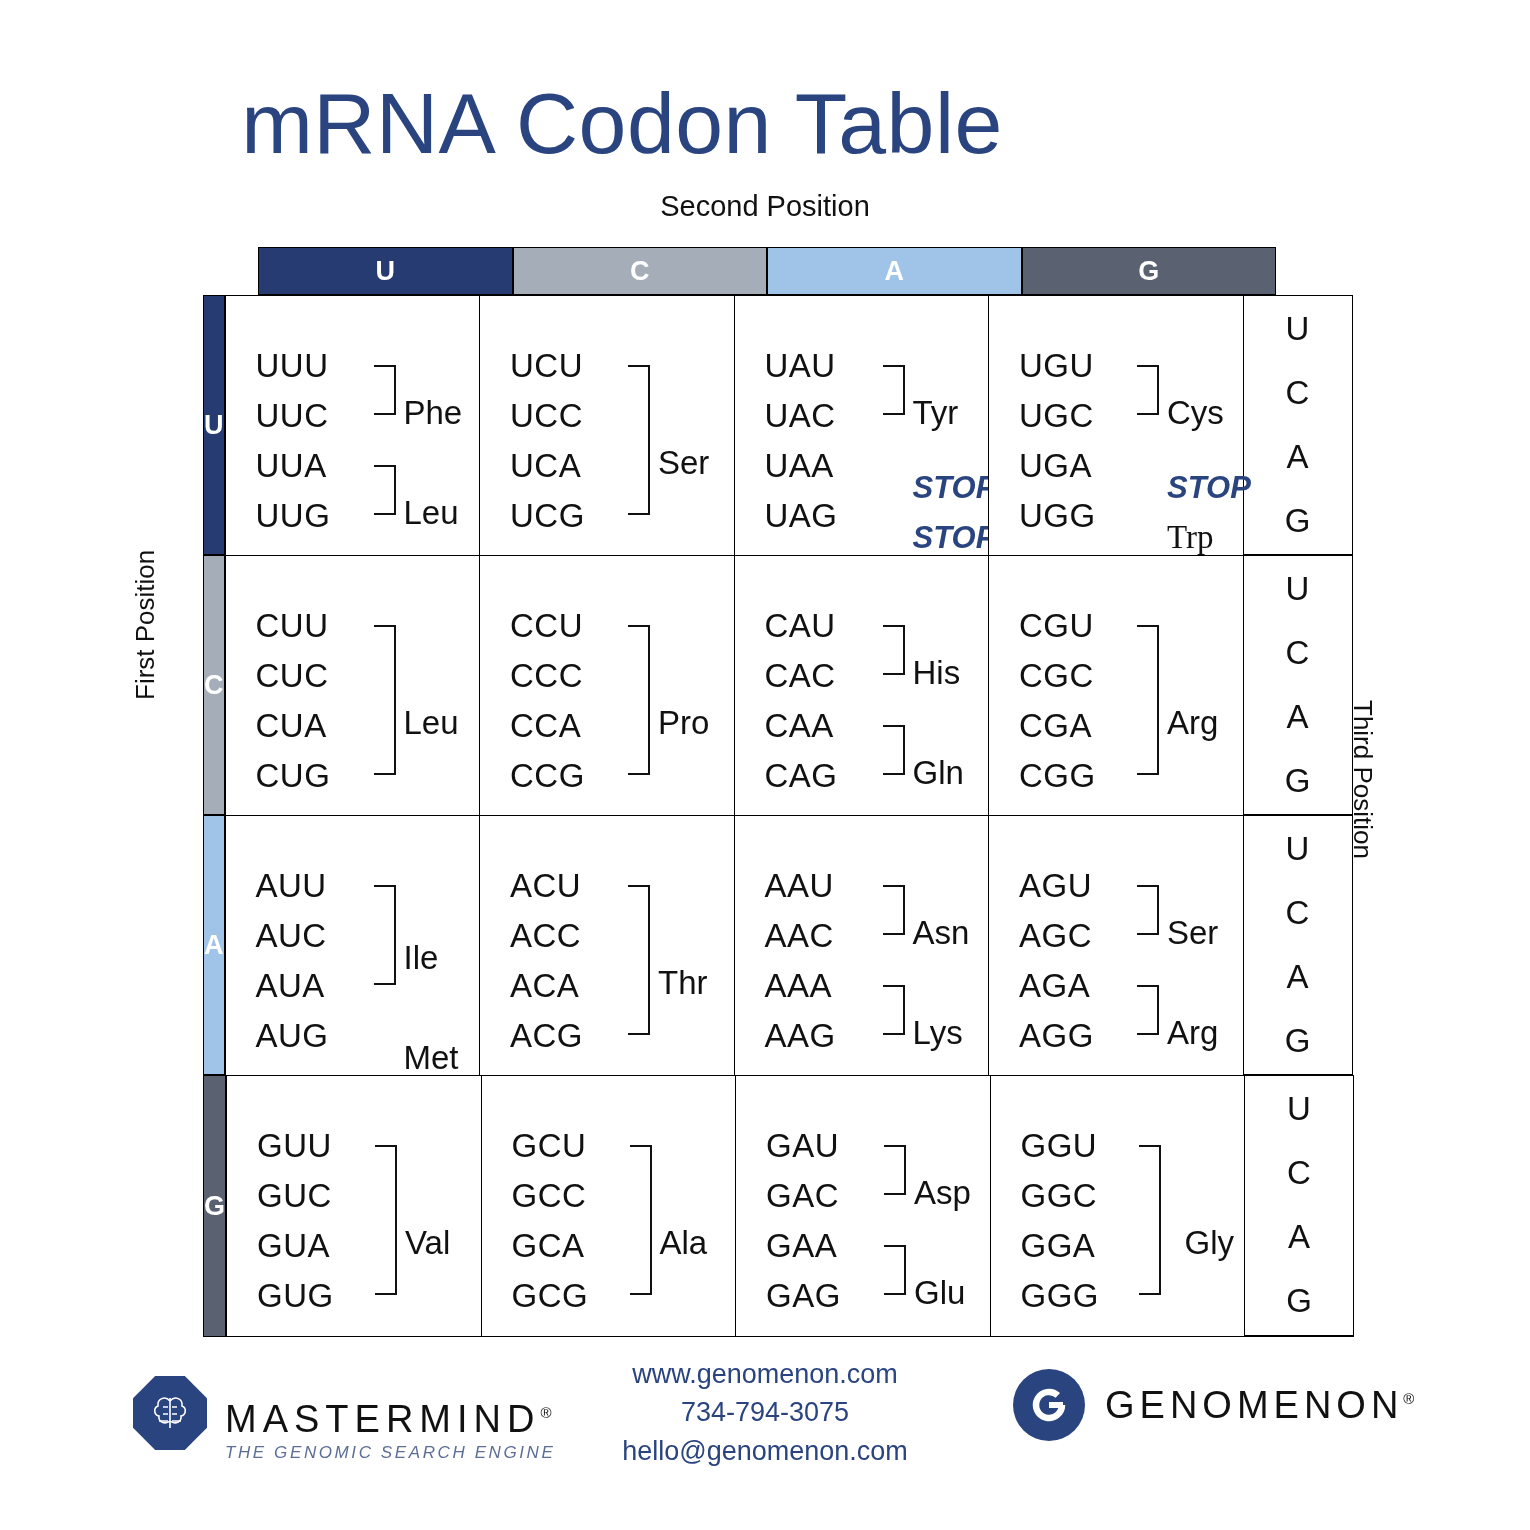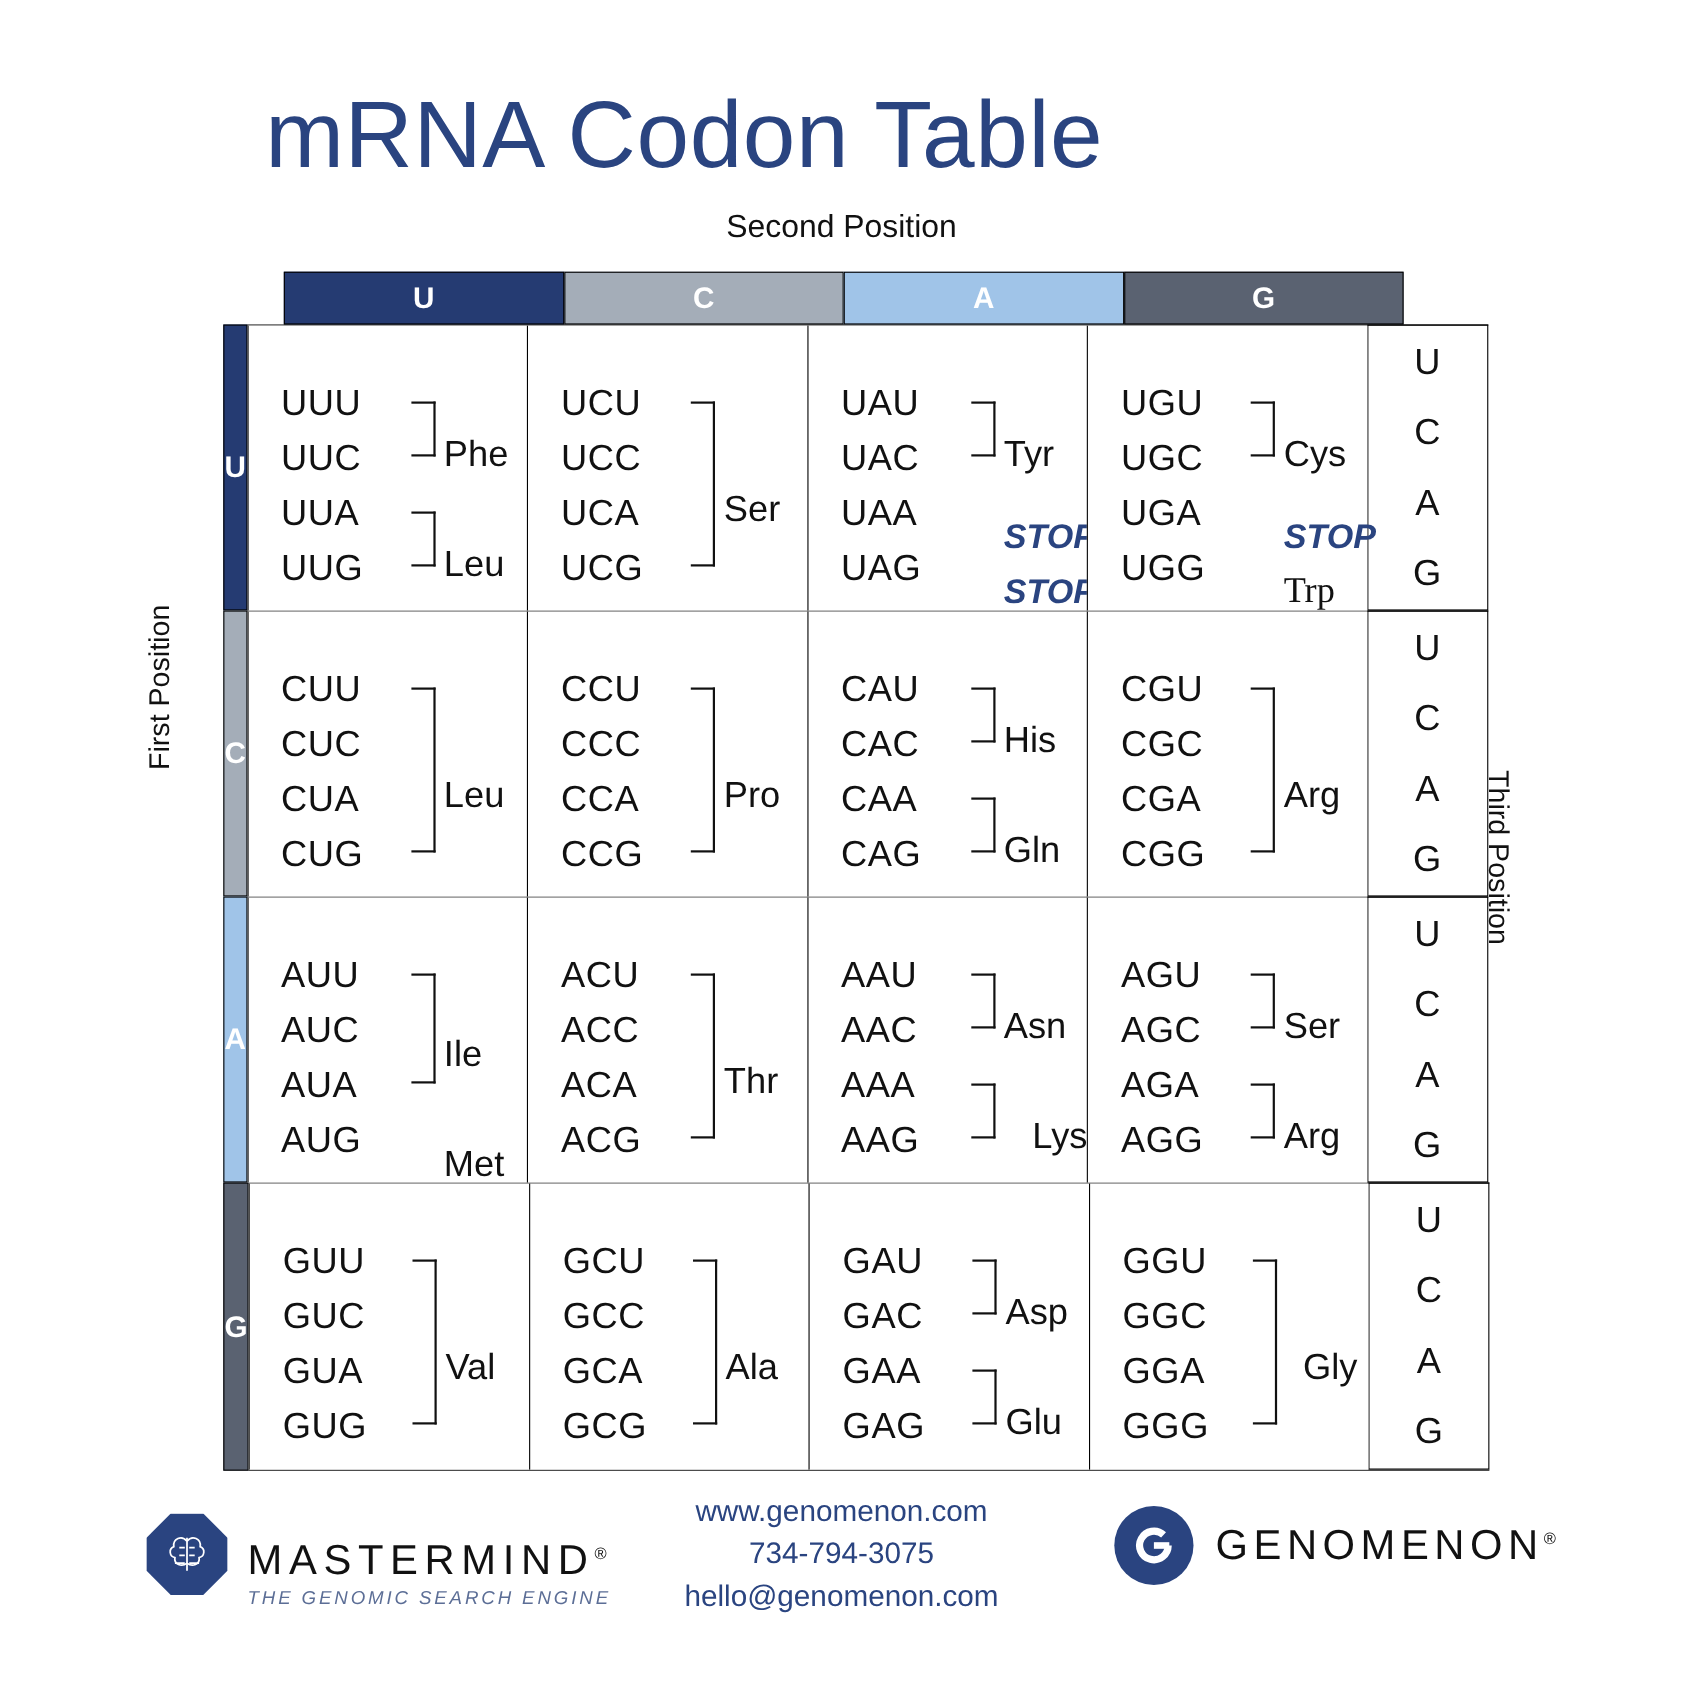--- a/index.html
+++ b/index.html
@@ -462,21 +462,21 @@
             <div class="codon-list">
               <div class="codon">AAU</div>
               <div class="codon">AAC</div>
               <div class="codon">AAA</div>
               <div class="codon">AAG</div>
             </div>
             <div class="group" style="top: 44px; left: 148px; height: 100px;">
               <div class="bracket" style="height: 50px; margin-top: 0px;"></div>
               <div class="aa">Asn</div>
             </div>
-            <div class="group" style="top: 144px; left: 148px; height: 100px; gap: 26px;">
+            <div class="group" style="top: 144px; left: 148px; height: 100px;">
               <div class="bracket" style="height: 50px; margin-top: 0px;"></div>
               <div class="aa">Lys</div>
             </div>
           </div>
           <div class="codon-cell">
             <div class="codon-list">
               <div class="codon">AGU</div>
               <div class="codon">AGC</div>
               <div class="codon">AGA</div>
               <div class="codon">AGG</div>

